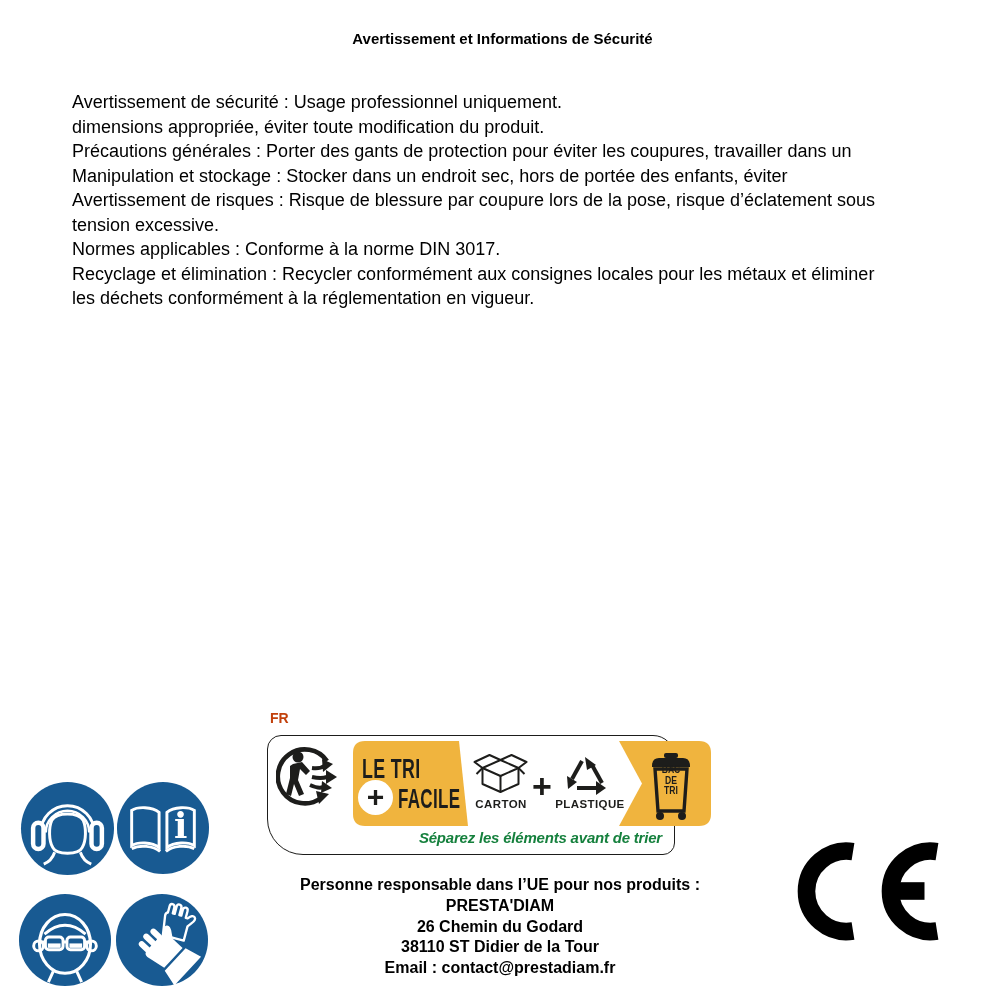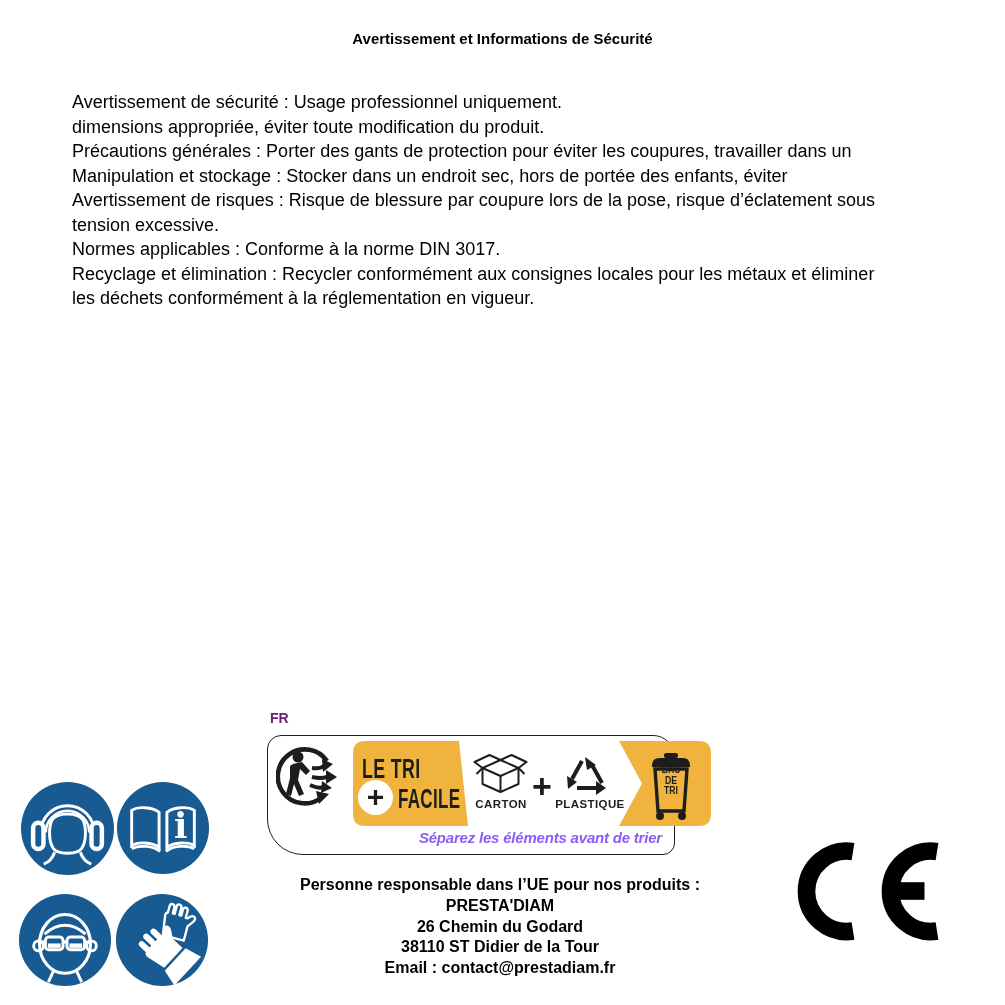--- a/index.html
+++ b/index.html
@@ -3,21 +3,21 @@
 <meta charset="utf-8">
 <style>
   html,body{margin:0;padding:0;background:#fff;}
   .page{position:relative;width:1005px;height:1005px;background:#fff;overflow:hidden;
         font-family:"Liberation Sans",sans-serif;color:#000;padding-left:47px;}
   .title{position:absolute;top:30px;left:0;width:1005px;text-align:center;
          font-size:15px;font-weight:bold;}
   .body-text{position:absolute;left:72px;top:84px;font-size:18px;line-height:24.5px;margin-top:6px;}
   .body-text .line{white-space:nowrap;}
   
-  .fr-label{position:absolute;left:270px;top:710px;font-size:14px;font-weight:bold;color:#701a75;}
+  .fr-label{position:absolute;left:270px;top:710px;font-size:14px;font-weight:bold;color:#c2410c;}
   .sorting-box{position:absolute;left:267px;top:735px;width:408px;height:120px;box-sizing:border-box;
                background:#fff;border:1.6px solid #1d1d1b;border-radius:14px 22px 12px 36px;}
   .triman{position:absolute;left:8px;top:10px;width:66px;height:66px;}
   .strip{position:absolute;left:85px;top:5px;width:358px;height:85px;}
   .strip-bg{position:absolute;left:0;top:0;width:358px;height:85px;}
   .letri{position:absolute;left:9px;top:15px;font-size:27px;font-weight:800;color:#1d1d1b;
          line-height:1;transform:scaleX(.66);transform-origin:left top;white-space:nowrap;letter-spacing:.5px;}
   .facile{position:absolute;left:45px;top:45px;font-size:27px;font-weight:800;color:#1d1d1b;
           line-height:1;transform:scaleX(.63);transform-origin:left top;white-space:nowrap;letter-spacing:.5px;}
   .plus-circle{position:absolute;left:5px;top:39px;width:35px;height:35px;border-radius:50%;
@@ -26,21 +26,21 @@
   .mat-icon{position:absolute;top:7px;}
   .mat-label{position:absolute;top:57px;font-size:11.5px;font-weight:bold;color:#1d1d1b;
              text-align:center;letter-spacing:.4px;}
   .mat-plus{position:absolute;left:176px;top:28px;width:26px;text-align:center;
             font-size:34px;font-weight:bold;color:#1d1d1b;line-height:34px;}
   .bin-svg{position:absolute;left:296px;top:12px;width:44px;height:68px;}
   .bin-text{position:absolute;left:296px;top:23px;width:44px;text-align:center;
             font-size:10.5px;font-weight:800;color:#1d1d1b;line-height:10.5px;
             transform:scaleX(.82);transform-origin:center top;}
   .tagline{position:absolute;right:12px;top:93px;font-size:15px;font-weight:bold;font-style:italic;
-           color:#8b5cf6;white-space:nowrap;letter-spacing:-.2px;}
+           color:#15803d;white-space:nowrap;letter-spacing:-.2px;}
   .responsible{position:absolute;left:250px;top:875px;width:500px;text-align:center;
                font-size:16px;font-weight:bold;line-height:20.8px;color:#000;}
   .pictos svg{position:absolute;}
   .ce{position:absolute;left:797px;top:842px;width:142px;height:99px;}
 </style>
 </head>
 <body>
 
 <div class="page">
 

